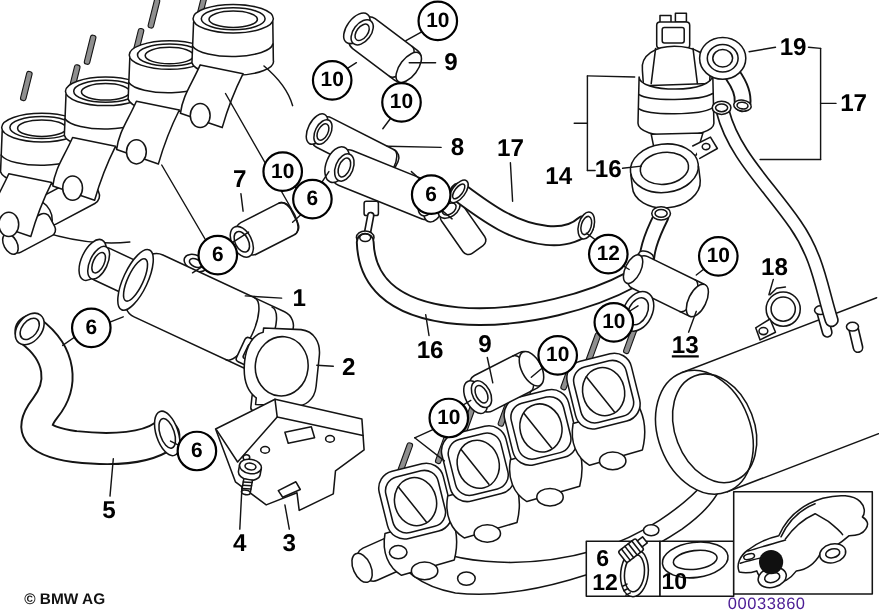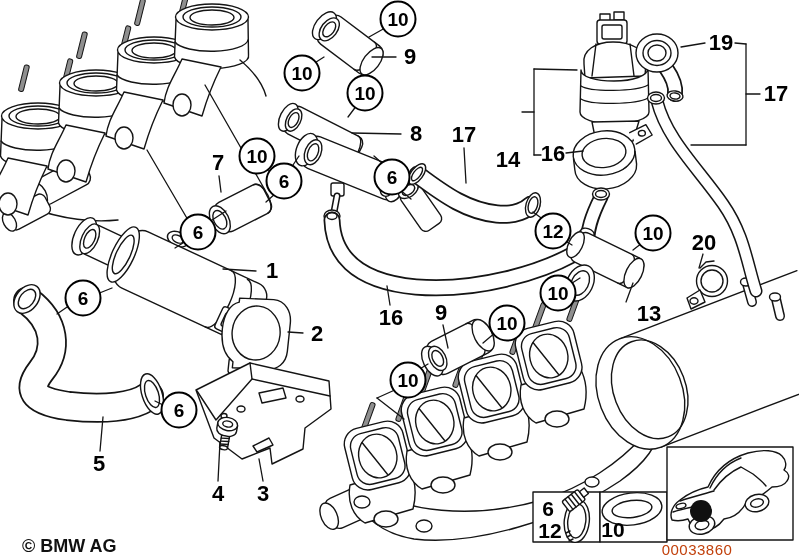--- a/index.html
+++ b/index.html
@@ -22,23 +22,23 @@
   .b7{stroke-width:7}.w4{stroke:#fff;stroke-width:4}
   #leaders line{stroke-width:1.3;}
   #overlay{position:absolute;left:0;top:0;width:100%;height:100%;}
   .callout{position:absolute;transform:translate(-50%,-50%);color:#000;font-weight:bold;
            font-size:22px;line-height:1;white-space:nowrap;cursor:pointer;}
   .callout.circled{width:37px;height:37px;box-sizing:border-box;border:2.2px solid #000;
            border-radius:50%;background:#fff;display:flex;align-items:center;justify-content:center;
            font-size:19px;}
   .legend-num{position:absolute;transform:translate(-50%,-50%);color:#000;font-weight:bold;
            font-size:21px;line-height:1;}
-  .copyright{position:absolute;left:22px;top:536px;font-size:18px;font-weight:bold;color:#111;}
+  .copyright{position:absolute;left:22px;top:536px;font-size:14px;font-weight:bold;color:#111;}
   .imgnum{position:absolute;left:647px;top:541px;width:100px;text-align:center;
-           font-size:15px;color:#c2410c;letter-spacing:.5px;}
+           font-size:15px;color:#4c1d95;letter-spacing:.5px;}
 </style>
 </head>
 <body>
 
 <div class="stage">
 
 <svg width="799" height="559" viewBox="0 0 799 559">
   <defs>
     <g id="tbt">
       <g transform="translate(-20,-14) rotate(14)">
@@ -426,22 +426,22 @@
       <div class="callout" style="left: 416px; top: 134px;">8</div>
       <div class="callout" style="left: 464px; top: 135px;">17</div>
       <div class="callout" style="left: 508px; top: 112px; margin-top: 48px;">14</div>
       <div class="callout" style="left: 553px; top: 154px;">16</div>
       <div class="callout" style="left: 721px; top: 43px;">19</div>
       <div class="callout" style="left: 776px; top: 94px; text-align: right;">17</div>
       <div class="callout" style="left: 272px; top: 271px;">1</div>
       <div class="callout" style="left: 317px; top: 334px;">2</div>
       <div class="callout" style="left: 391px; top: 318px; text-align: center;">16</div>
       <div class="callout" style="left: 441px; top: 313px;">9</div>
-      <div class="callout" style="left: 649px; top: 314px;">13</div>
-      <div class="callout" style="left: 704px; top: 243px;">20</div>
+      <div class="callout" style="left: 623px; top: 314px; text-decoration: underline;">13</div>
+      <div class="callout" style="left: 704px; top: 243px;">18</div>
       <div class="callout" style="left: 99px; top: 464px;">5</div>
       <div class="callout" style="left: 218px; top: 494px;">4</div>
       <div class="callout" style="left: 263px; top: 494px;">3</div>
       <div class="callout circled" style="left: 398px; top: 19px;">10</div>
       <div class="callout circled" style="left: 302px; top: 73px;">10</div>
       <div class="callout circled" style="left: 365px; top: 93px;">10</div>
       <div class="callout circled" style="left: 257px; top: 156px;">10</div>
       <div class="callout circled" style="left: 284px; top: 181px;">6</div>
       <div class="callout circled" style="left: 392px; top: 177px;">6</div>
       <div class="callout circled" style="left: 198px; top: 232px;">6</div>

